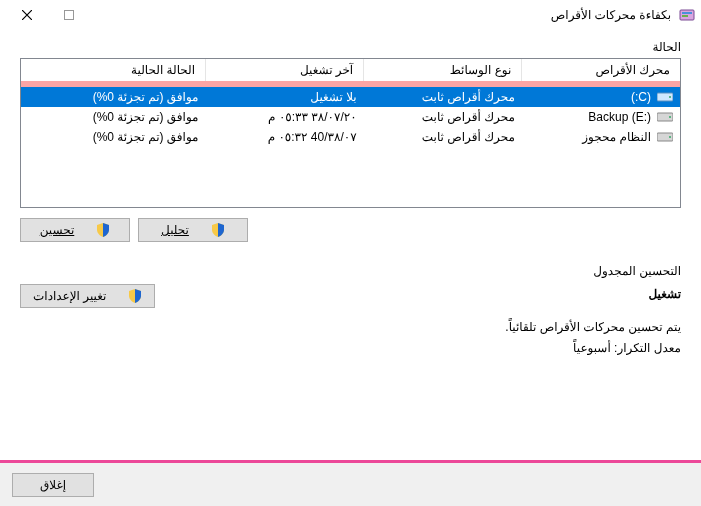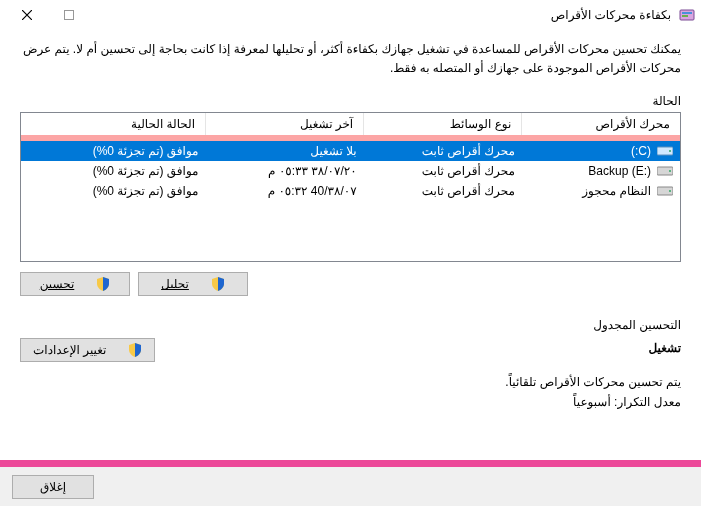--- a/index.html
+++ b/index.html
@@ -39,21 +39,21 @@
   
   .sched { margin-top: 22px; }
   .sched-label { font-size: 12px; margin-bottom: 6px; }
   .sched-body { display: flex; }
   .sched-text { flex: 1; }
   .sched-text .bold { font-weight: 700; font-size: 12px; margin-bottom: 13px; }
   .sched-text div { font-size: 12px; line-height: 1.7; }
   .sched-btn-wrap { display: flex; align-items: flex-start; }
 
   
-  .footer { position: absolute; bottom: 0; left: 0; right: 0; height: 46px; background: #f0f0f0; border-top: 7px solid #ec4899; display: flex; align-items: center; padding: 0 12px; }
+  .footer { position: absolute; bottom: 0; left: 0; right: 0; height: 46px; background: #f0f0f0; border-top: 3px solid #ec4899; display: flex; align-items: center; padding: 0 12px; }
   .footer .btn { min-width: 82px; direction: rtl; }
 
   .u { text-decoration: underline; }
 </style>
 </head>
 <body>
 
 <div class="titlebar">
   <div class="left">
     <span class="app-icon">
@@ -73,21 +73,20 @@
     </div>
     <div class="win-btn">
       <svg viewBox="0 0 10 10">
           <path d="M0 0 L10 10 M10 0 L0 10" stroke="#000" stroke-width="1.2"></path>
         </svg>
     </div>
   </div>
 </div>
 
 <div class="content">
-  <div class="intro">يمكنك تحسين محركات الأقراص للمساعدة في تشغيل جهازك بكفاءة أكثر، أو تحليلها لمعرفة إذا كانت بحاجة إلى تحسين أم لا. يتم عرض محركات الأقراص الموجودة على جهازك أو المتصله به فقط.</div>
 
   <div class="section-label">الحالة</div>
 
   <div class="table-wrap">
     <table>
       <thead>
         <tr>
           <th style="width:24%"><span>محرك الأقراص</span></th>
           <th style="width:24%"><span>نوع الوسائط</span></th>
           <th style="width:24%"><span>آخر تشغيل</span></th>

